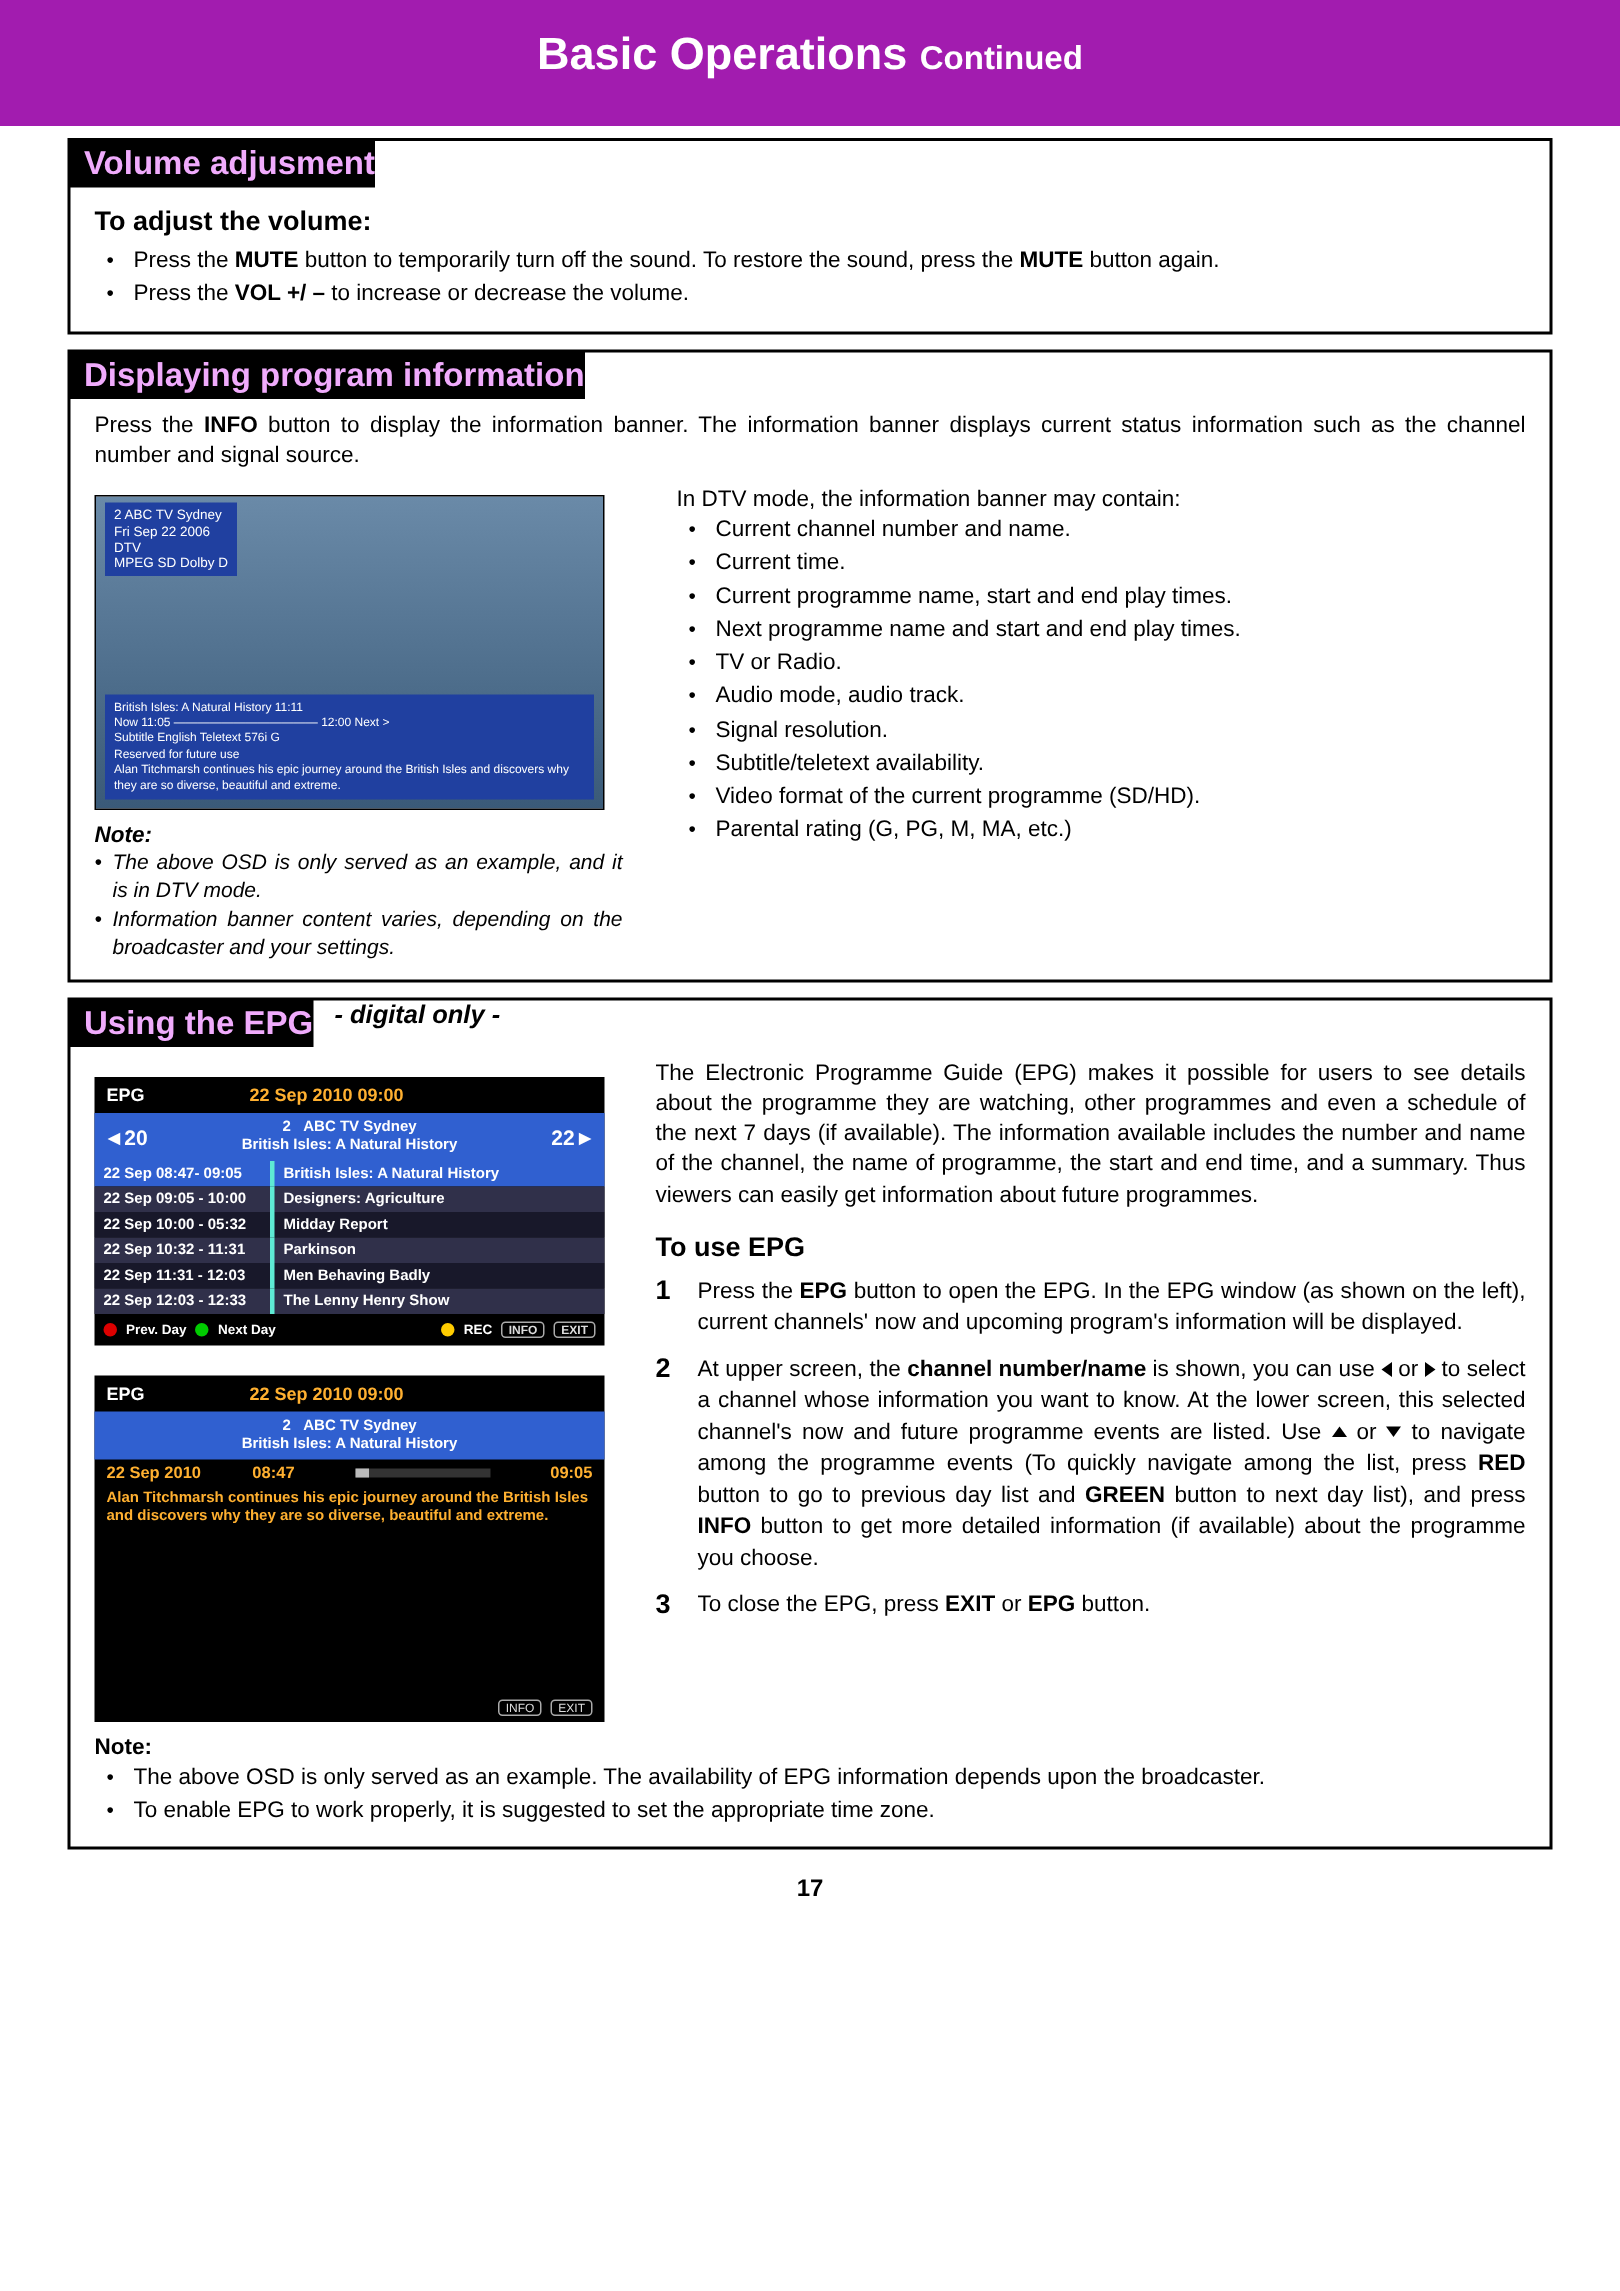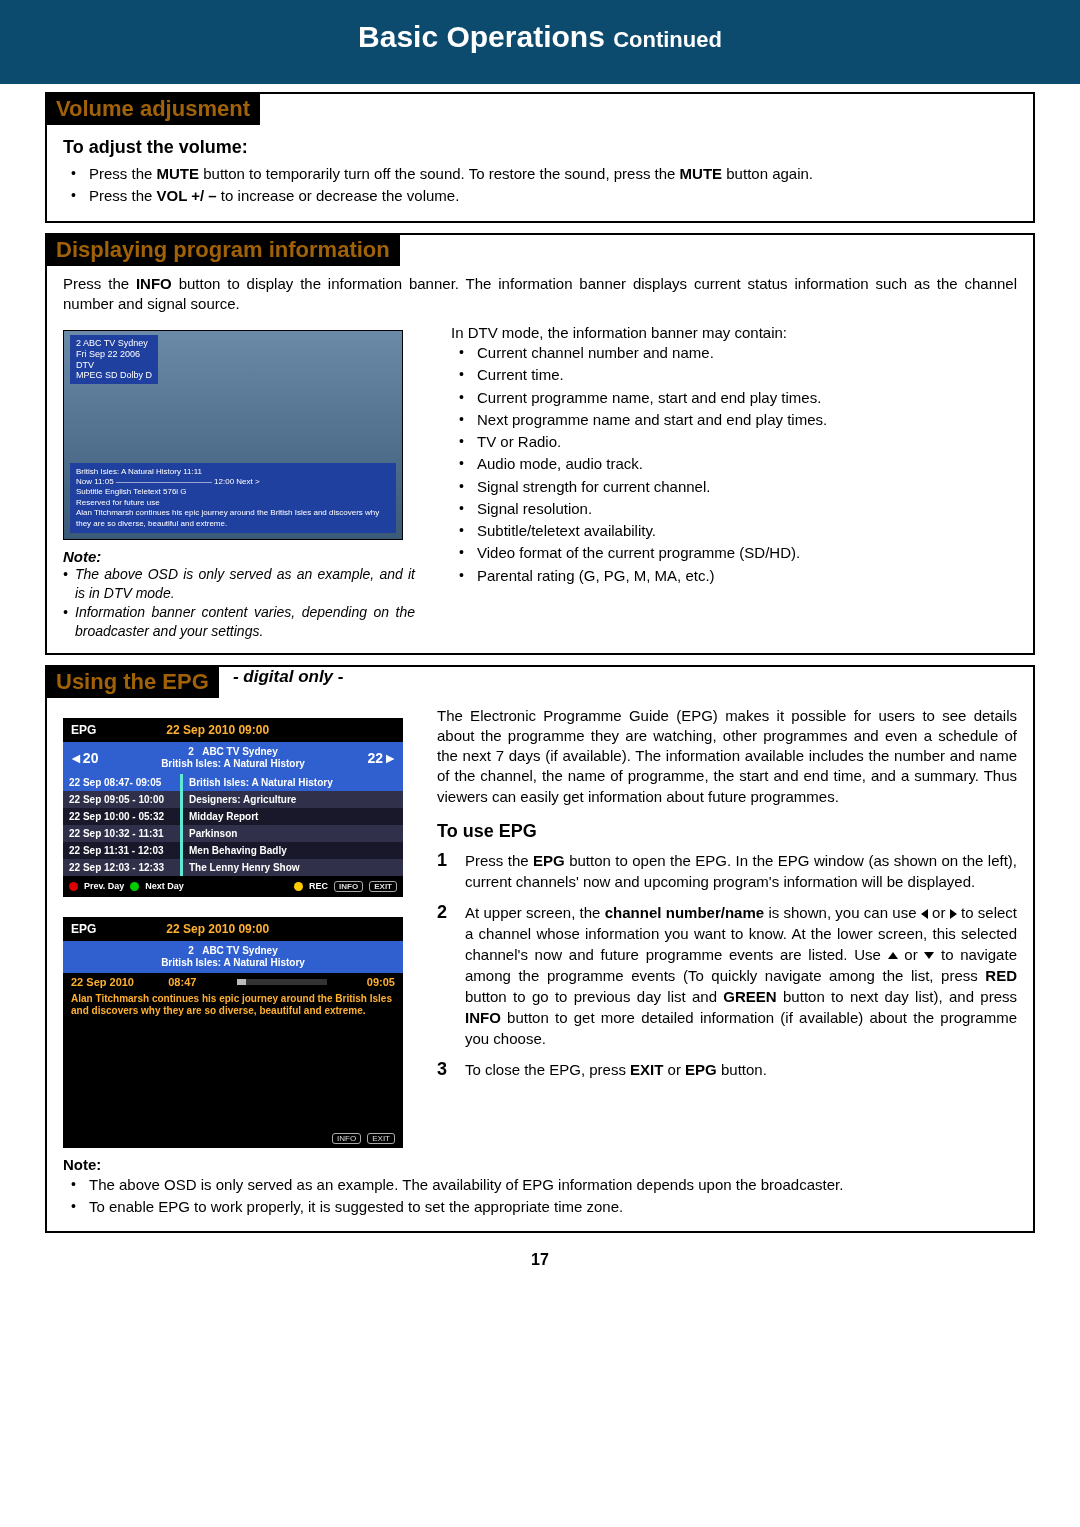--- a/index.html
+++ b/index.html
@@ -1,21 +1,21 @@
 <!DOCTYPE html>
 <html><head>
 <meta charset="utf-8">
 <style>
   * { box-sizing: border-box; margin: 0; padding: 0; }
   body { font-family: Arial, Helvetica, sans-serif; background: #fff; width: 1080px; margin: 0 auto; color: #000; font-size: 15px; }
-  .page-header { background: #0c4a6e; color: #fff; text-align: center; padding: 20px 0 30px 0; margin-bottom: 8px; }
+  .page-header { background: #a21caf; color: #fff; text-align: center; padding: 20px 0 30px 0; margin-bottom: 8px; }
   .page-header .main { font-size: 30px; font-weight: bold; }
   .page-header .sub { font-size: 22px; font-weight: bold; }
   .content-box { border: 2px solid #000; margin: 0 45px 10px 45px; padding: 0; }
-  .section-title { display: inline-block; background: #000; color: #a16207; font-size: 22px; font-weight: bold; padding: 3px 10px 3px 10px; margin: -1px 0 6px -1px; }
+  .section-title { display: inline-block; background: #000; color: #f0abfc; font-size: 22px; font-weight: bold; padding: 3px 0 3px 10px; margin: -1px 0 6px -1px; }
   .inner { padding: 2px 16px 12px 16px; }
   .sub-heading { font-weight: bold; font-size: 18px; margin: 4px 0 6px 0; }
   ul.disc { list-style: none; padding-left: 8px; }
   ul.disc li { position: relative; padding-left: 18px; margin: 2px 0; line-height: 1.35; }
   ul.disc li::before { content: "•"; position: absolute; left: 0; top: 0; font-size: 14px; }
   .two-col { display: flex; gap: 22px; }
   .col-left { flex: 0 0 352px; }
   .col-right { flex: 1; margin-left: 14px; }
   .tv-screenshot { width: 340px; height: 210px; background: linear-gradient(180deg, #6a8aa8 0%, #3a5a78 100%); border: 1px solid #000; margin: 6px 0 8px 0; position: relative; overflow: hidden; }
   .tv-banner { position: absolute; left: 6px; top: 4px; background: #2040a0; color: #fff; font-size: 9px; padding: 3px 6px; line-height: 1.2; }
@@ -115,21 +115,20 @@
       </div>
       <div class="col-right">
         <p>In DTV mode, the information banner may contain:</p>
         <ul class="disc">
           <li>Current channel number and name.</li>
           <li>Current time.</li>
           <li>Current programme name, start and end play times.</li>
           <li>Next programme name and start and end play times.</li>
           <li>TV or Radio.</li>
           <li>Audio mode, audio track.</li>
-          <li>Signal strength for current channel.</li>
           <li>Signal resolution.</li>
           <li>Subtitle/teletext availability.</li>
           <li>Video format of the current programme (SD/HD).</li>
           <li>Parental rating (G, PG, M, MA, etc.)</li>
         </ul>
       </div>
     </div>
   </div>
 </div>
 

